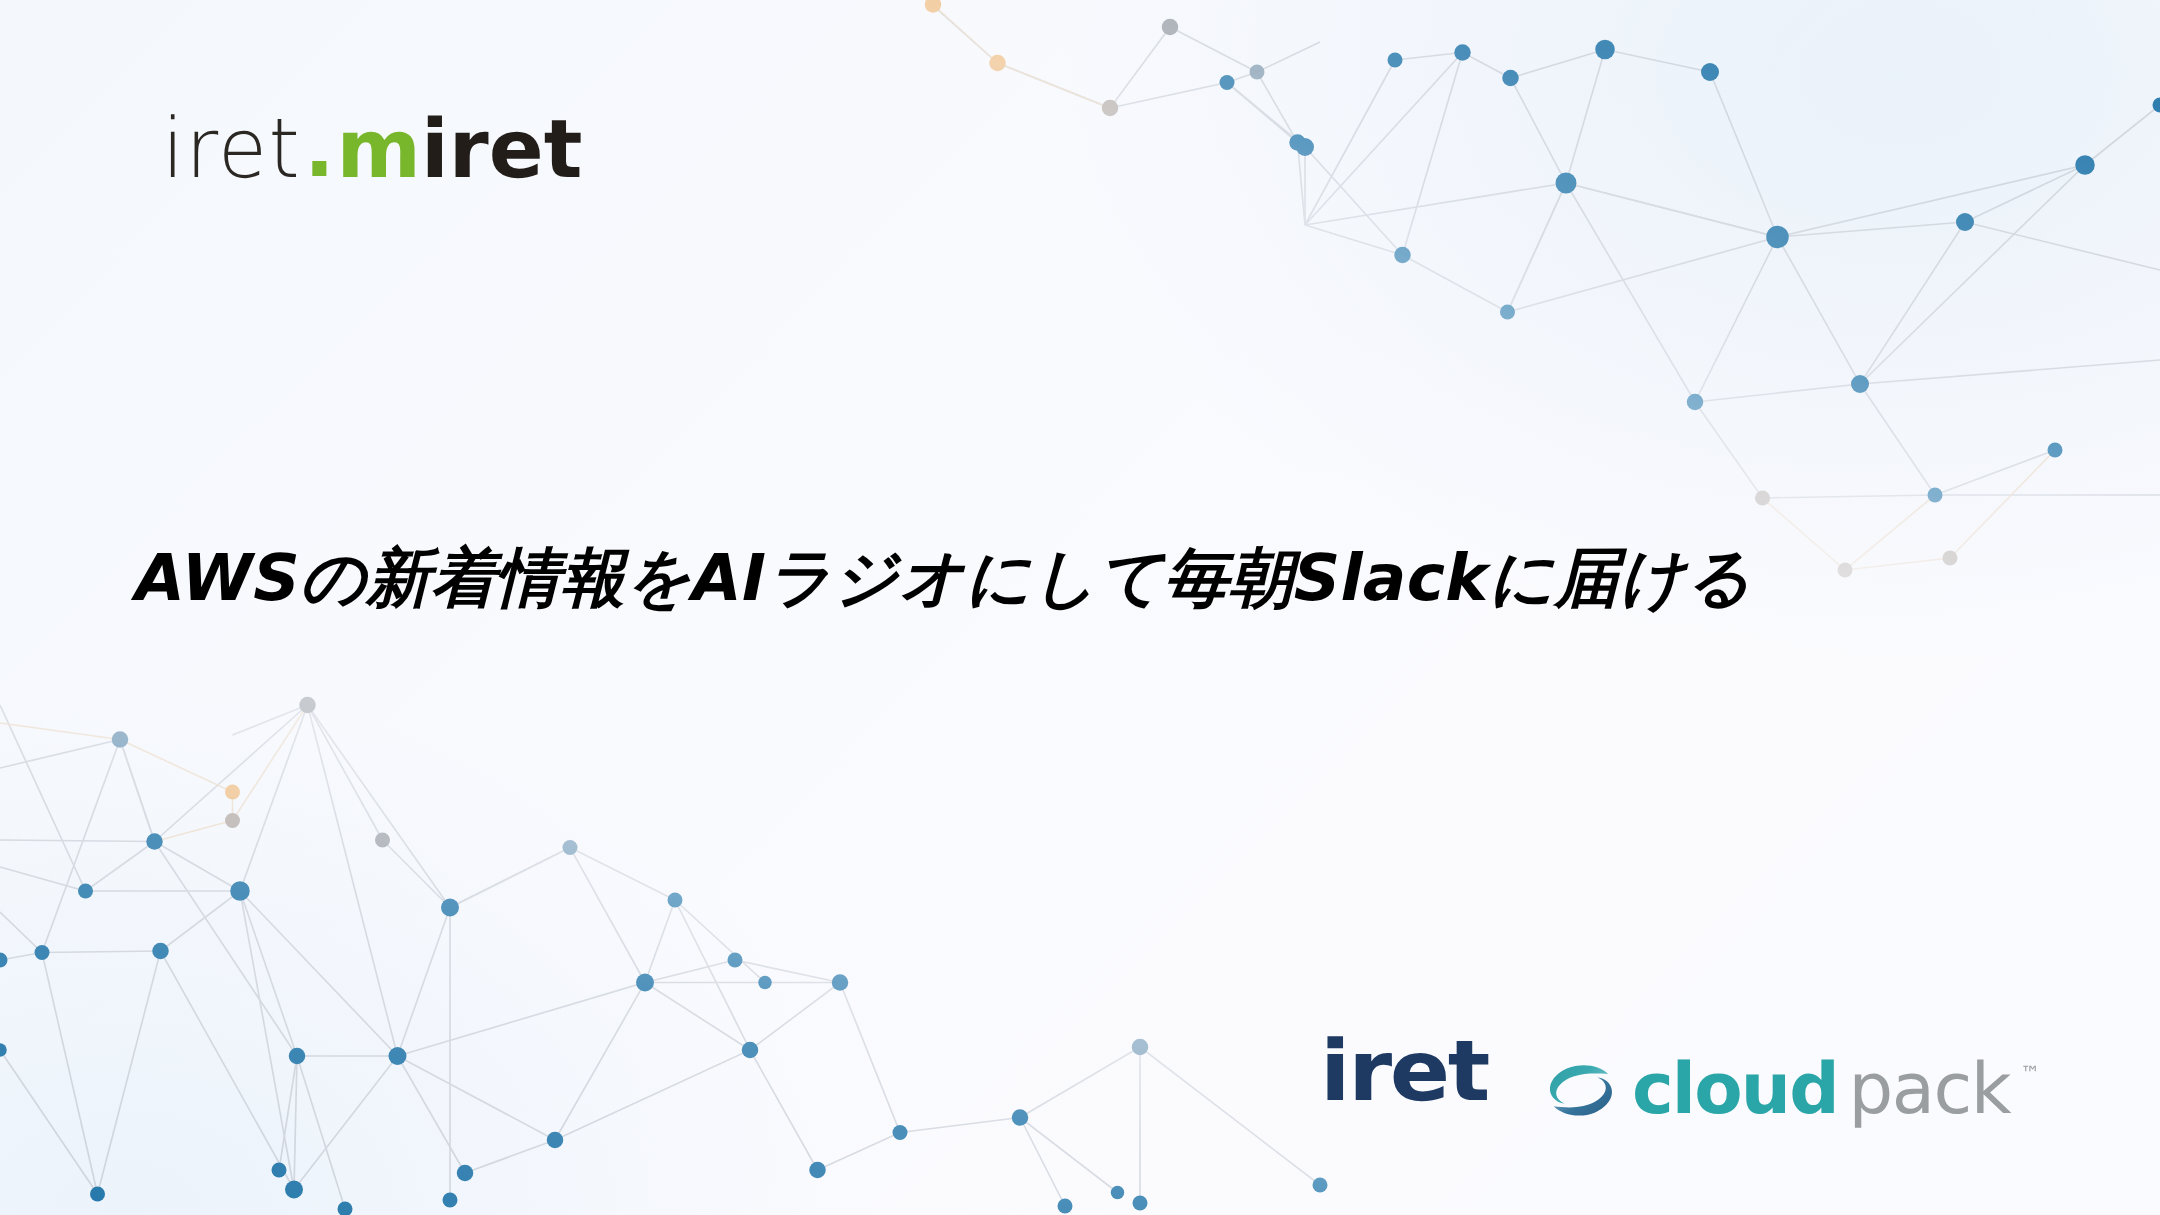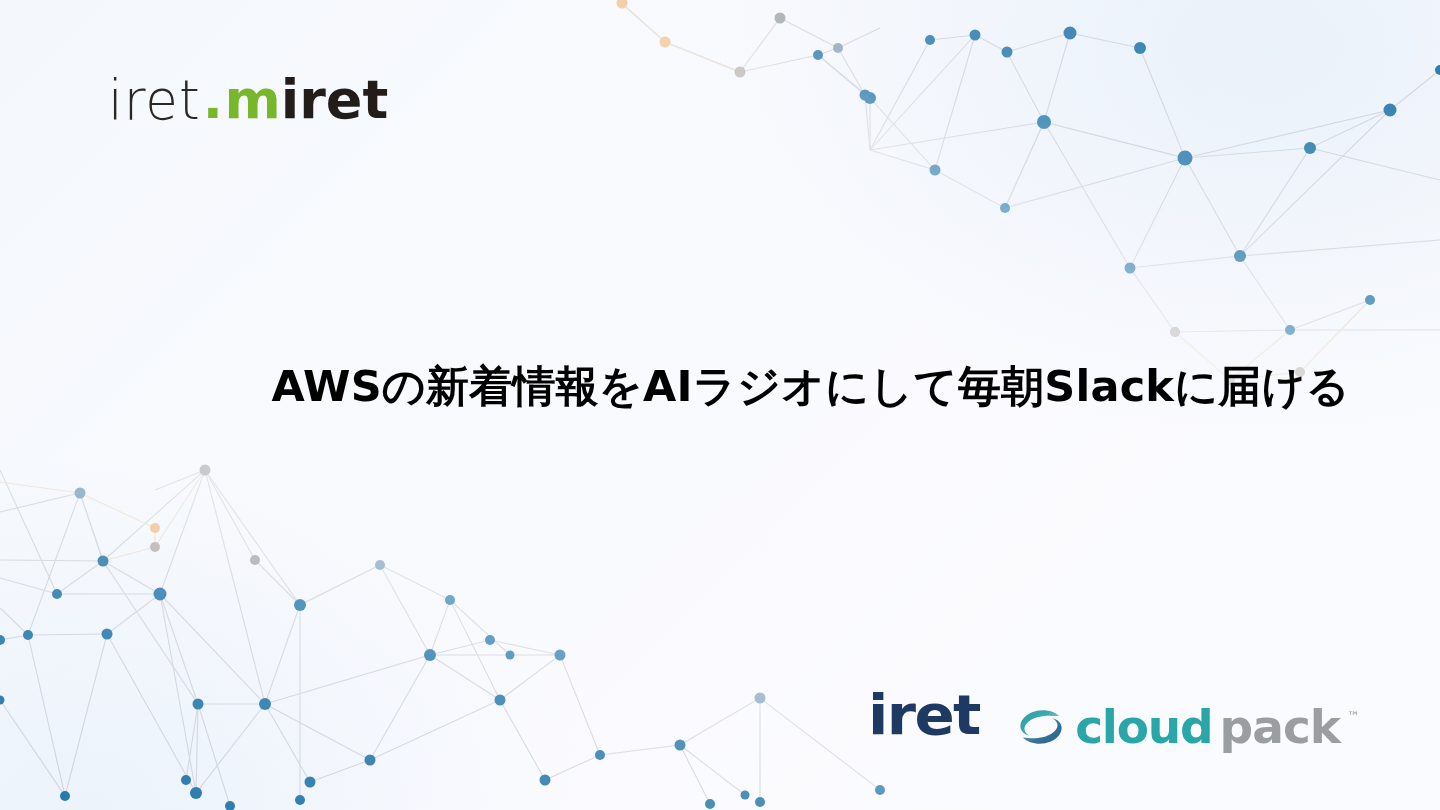--- a/index.html
+++ b/index.html
@@ -69,23 +69,24 @@
     color: #231d1a;
     letter-spacing: 0px;
   }
 
   
   #headline {
     position: absolute;
     left: 0;
     right: 0;
     top: 352px;
-    text-align: right;
+    text-align: left;
     padding: 0 90px;
     box-sizing: border-box;
+    font-style: italic;
   }
   #headline .hl-line {
     display: block;
     font-family: "DejaVu Sans", "Liberation Sans", sans-serif;
     font-weight: 700;
     font-size: 43px;
     line-height: 68px;
     color: #000000;
     letter-spacing: 0.2px;
     white-space: nowrap;
@@ -125,21 +126,21 @@
   #cloudpack-logo .cp-cloud {
     font-family: "DejaVu Sans", sans-serif;
     font-weight: 700;
     font-size: 47px;
     line-height: 47px;
     color: #2aa6a8;
     letter-spacing: -1.2px;
   }
   #cloudpack-logo .cp-pack {
     font-family: "DejaVu Sans", sans-serif;
-    font-weight: 700;
+    font-weight: 400;
     font-size: 47px;
     line-height: 47px;
     color: #9a9ea1;
     letter-spacing: -1.0px;
     margin-left: 1px;
   }
   #cloudpack-logo .cp-tm {
     font-family: "DejaVu Sans", sans-serif;
     font-weight: 400;
     font-size: 13px;

